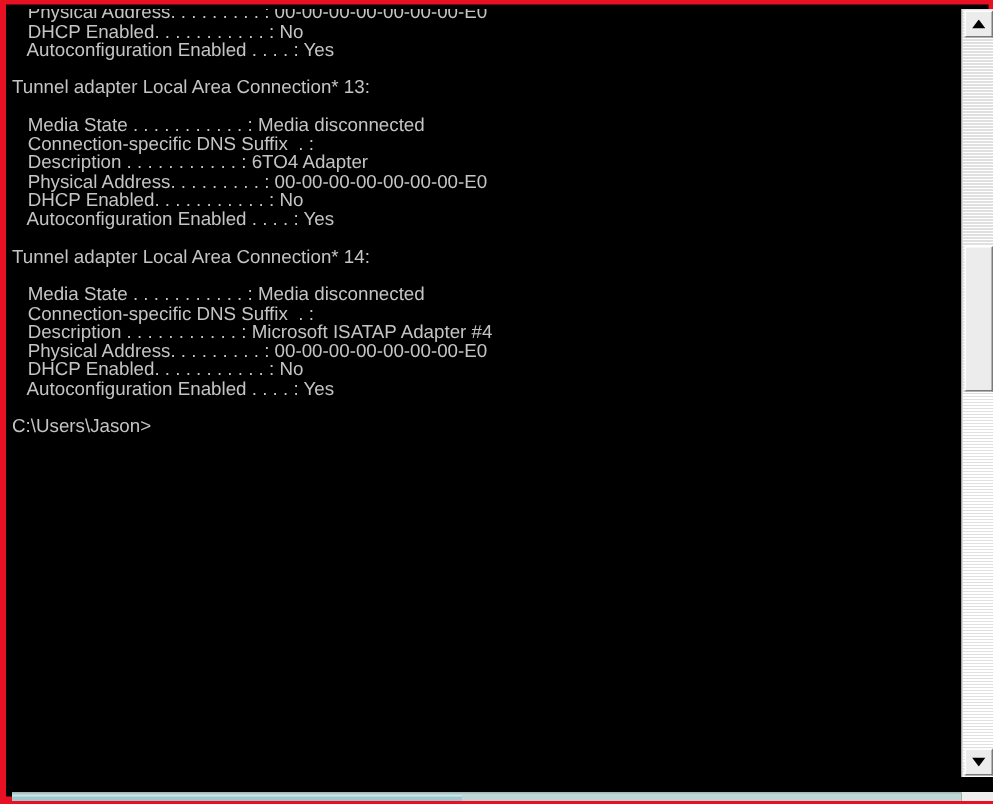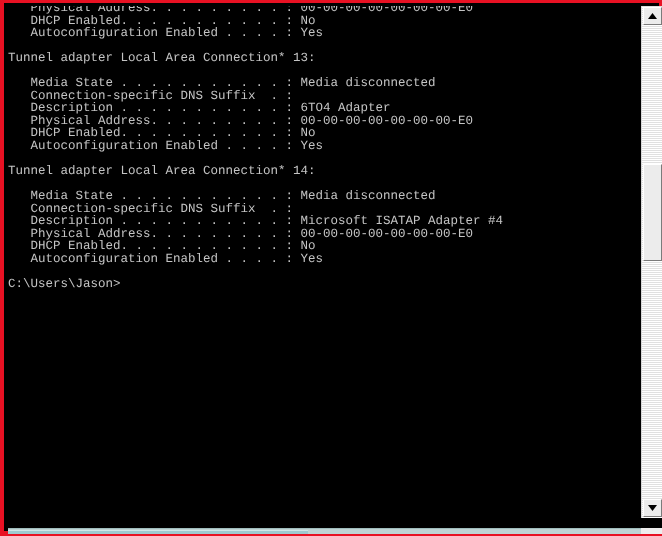--- a/index.html
+++ b/index.html
@@ -40,21 +40,21 @@
   }
 
   
   #console-output {
     position: absolute;
     left: 0;
     top: -4px;
     width: 630px;
     height: 528px;
     color: #c0c0c0;
-    font-family: Liberation Mono, monospace;
+    font-family: Liberation Sans, sans-serif;
     font-size: 12.5px;
     line-height: 12.55px;
     letter-spacing: 0px;
     white-space: pre;
     overflow: hidden;
     -webkit-font-smoothing: none;
     font-smooth: never;
     text-rendering: geometricPrecision;
   }
   #console-output .line {

